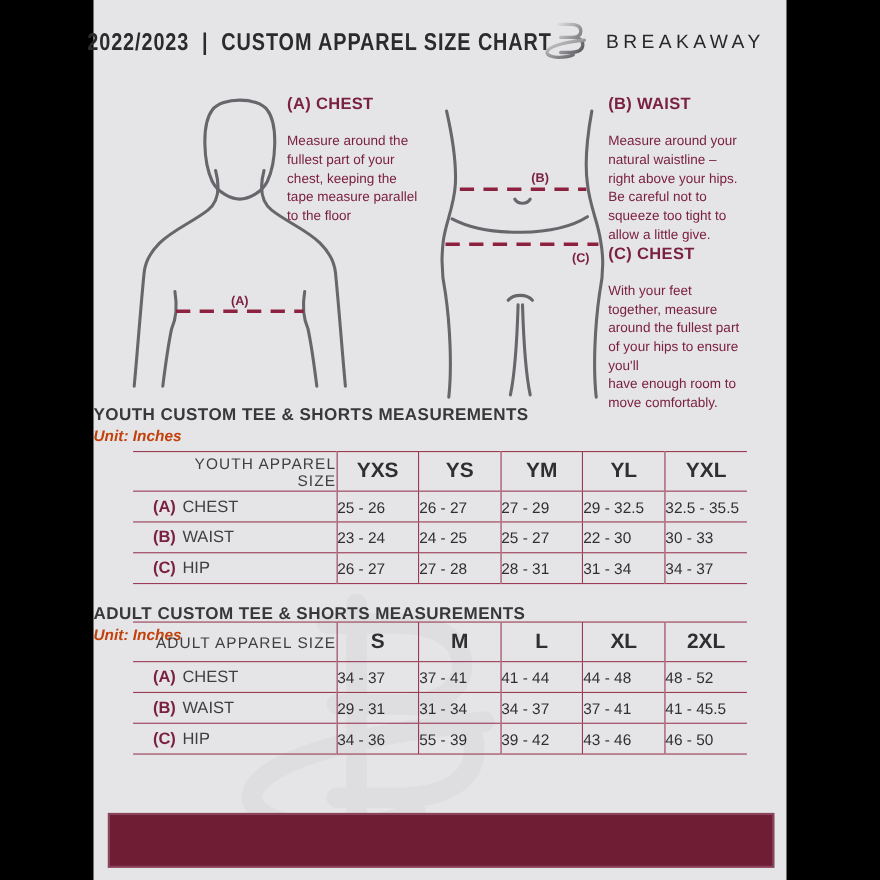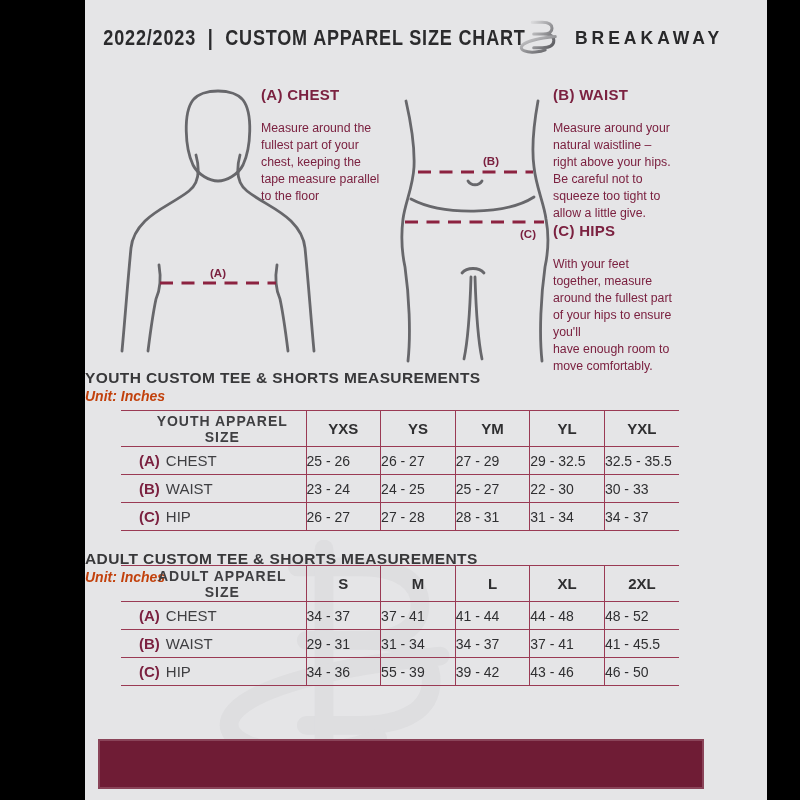--- a/index.html
+++ b/index.html
@@ -8,27 +8,27 @@
     --tborder:#9a3a54;
     --footer:#6f1c35;
     --pagebg:#e5e5e7;
     --ink:#2b2b2d;
     --gray-ink:#3f3f42;
     --fig:#67676b;
   }
   *{box-sizing:border-box;margin:0;padding:0}
   html,body{width:800px;height:800px}
   body{background:#000;position:relative;overflow:hidden;font-family:"Liberation Sans",sans-serif}
-  .page{position:absolute;left:85px;top:0;width:682px;height:800px;background:var(--pagebg)}
+  .page{position:absolute;left:85px;top:0;width:630px;height:800px;background:var(--pagebg)}
 
   
   .page-header{position:absolute;top:0;left:0;right:0;height:76px;display:flex;align-items:center;justify-content:center;gap:14px}
   .title-wrap{width:372px;display:flex;justify-content:center;overflow:visible}
   .doc-title{white-space:pre;font-size:22px;font-weight:800;letter-spacing:1px;color:var(--ink);transform:scaleX(.82)}
-  .brand{font-size:17.5px;font-weight:700;letter-spacing:4px;color:#28282a}
+  .brand{font-size:17.5px;font-weight:400;letter-spacing:4px;color:#28282a}
   .logo-svg{display:block}
 
   
   .guide-text{position:absolute;width:134px;color:var(--maroon)}
   .guide-title{font-size:15px;font-weight:800;letter-spacing:.3px}
   .guide-desc{margin-top:17px;font-size:12.3px;line-height:1.38;white-space:pre-line}
   .mg-a{left:176px;top:86px}
   .mg-b{left:468px;top:86px}
   .mg-c{left:468px;top:222px}
   .fig{position:absolute}
@@ -39,22 +39,22 @@
   
   .sec-title{position:absolute;left:0;width:100%;text-align:left;font-size:15.5px;font-weight:700;letter-spacing:.4px;color:#38383a;z-index:2}
   .sec-unit{position:absolute;left:0;width:100%;text-align:left;font-size:14px;font-style:italic;font-weight:600;color:#c2410c;z-index:2}
 
   
   .size-table{position:absolute;left:36px;width:558px;border-collapse:collapse;table-layout:fixed;z-index:2}
   .size-table col.first{width:185px}
   .size-table tr{border-top:1.6px solid var(--tborder)}
   .size-table{border-bottom:1.6px solid var(--tborder)}
   .size-table th:not(:first-child),.size-table td:not(:first-child){border-left:1.6px solid var(--tborder)}
-  .size-table th{height:36px;font-size:15px;font-weight:700;color:#2f2f31}
-  .size-table th.size-name{text-align:center;padding-left:18px;font-weight:700;font-size:14px;letter-spacing:1px;color:var(--gray-ink)}
+  .size-table th{height:36px;font-size:19px;font-weight:700;color:#2f2f31}
+  .size-table th.size-name{text-align:right;padding-left:18px;font-weight:400;font-size:14px;letter-spacing:1px;color:var(--gray-ink)}
   .size-table td{height:28px;text-align:left;font-size:14px;color:#2f2f31}
   .size-table td.row-label{text-align:left;padding-left:18px;font-size:15px;color:var(--gray-ink)}
   .row-label .prefix{color:var(--maroon);font-weight:800;margin-right:6px}
 
   
   .watermark{position:absolute;left:28px;top:540px;z-index:1;opacity:.55}
   .footer-bar{position:absolute;left:13px;top:739px;width:606px;height:50px;background:var(--footer);box-shadow:inset 0 0 0 2px rgba(235,215,220,.22);z-index:3}
 </style>
 </head>
 <body>
@@ -115,21 +115,21 @@
   <div class="guide-text mg-b">
     <div class="guide-title">(B) WAIST</div>
     <div class="guide-desc">Measure around your
 natural waistline –
 right above your hips.
 Be careful not to
 squeeze too tight to
 allow a little give.</div>
   </div>
   <div class="guide-text mg-c">
-    <div class="guide-title">(C) HIPS</div>
+    <div class="guide-title">(C) CHEST</div>
     <div class="guide-desc">With your feet
 together, measure
 around the fullest part
 of your hips to ensure
 you'll
 have enough room to
 move comfortably.</div>
   </div>
 
   <svg class="watermark" width="440" height="250" viewBox="0 0 64 56">

